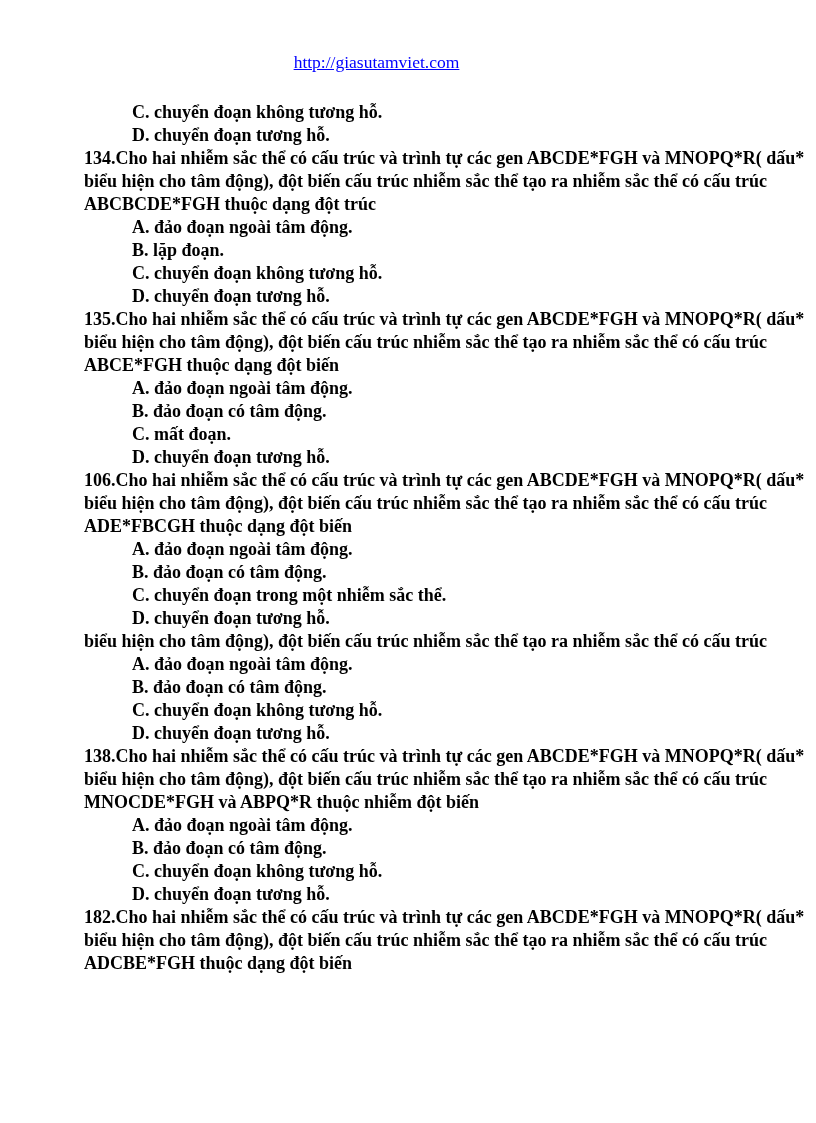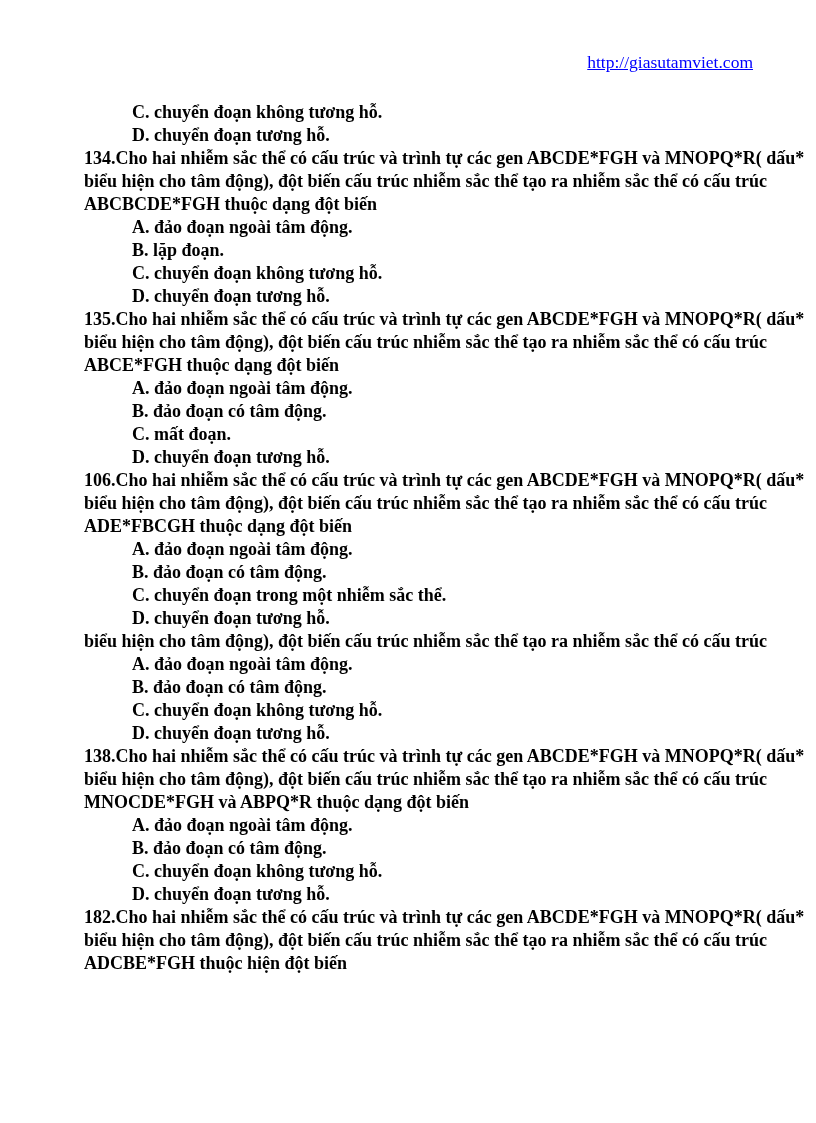--- a/index.html
+++ b/index.html
@@ -1,18 +1,18 @@
 <!DOCTYPE html>
 <html><head>
 <meta charset="utf-8">
 <style>
   html, body { margin: 0; padding: 0; background: #ffffff; }
   body { width: 816px; height: 1123px; position: relative; overflow: hidden;
          font-family: "Liberation Serif", "DejaVu Serif", serif; color: #000; }
-  .header { position: absolute; top: 52px; left: 0; width: 753px; text-align: right;
+  .header { position: absolute; top: 52px; left: 0; width: 753px; text-align: center;
             font-size: 17.5px; }
   .header a { color: #0000ff; text-decoration: underline; }
   .content { position: absolute; top: 101px; left: 84px; width: 710px;
              font-size: 18px; line-height: 23px; }
   .line { white-space: nowrap; font-weight: bold; }
   .opt { padding-left: 48px; }
 </style>
 </head>
 <body>
 
@@ -22,21 +22,21 @@
 
 <div class="content">
   <div>
     <div class="line opt">C. chuyển đoạn không tương hỗ.</div>
     <div class="line opt">D. chuyển đoạn tương hỗ.</div>
   </div>
 
   <div>
     <div class="line">134.Cho hai nhiễm sắc thể có cấu trúc và trình tự các gen ABCDE*FGH và MNOPQ*R( dấu*</div>
     <div class="line">biểu hiện cho tâm động), đột biến cấu trúc nhiễm sắc thể tạo ra nhiễm sắc thể có cấu trúc</div>
-    <div class="line">ABCBCDE*FGH thuộc dạng đột biến</div>
+    <div class="line">ABCBCDE*FGH thuộc dạng đột trúc</div>
     <div class="line opt">A. đảo đoạn ngoài tâm động.</div>
     <div class="line opt">B.  lặp đoạn.</div>
     <div class="line opt">C. chuyển đoạn không tương hỗ.</div>
     <div class="line opt">D. chuyển đoạn tương hỗ.</div>
   </div>
 
   <div>
     <div class="line">135.Cho hai nhiễm sắc thể có cấu trúc và trình tự các gen ABCDE*FGH và MNOPQ*R( dấu*</div>
     <div class="line">biểu hiện cho tâm động), đột biến cấu trúc nhiễm sắc thể tạo ra nhiễm sắc thể có cấu trúc</div>
     <div class="line">ABCE*FGH thuộc dạng đột biến</div>
@@ -60,25 +60,25 @@
     <div class="line">biểu hiện cho tâm động), đột biến cấu trúc nhiễm sắc thể tạo ra nhiễm sắc thể có cấu trúc</div>
     <div class="line opt">A. đảo đoạn ngoài tâm động.</div>
     <div class="line opt">B.  đảo đoạn có tâm động.</div>
     <div class="line opt">C. chuyển đoạn không tương hỗ.</div>
     <div class="line opt">D. chuyển đoạn tương hỗ.</div>
   </div>
 
   <div>
     <div class="line">138.Cho hai nhiễm sắc thể có cấu trúc và trình tự các gen ABCDE*FGH và MNOPQ*R( dấu*</div>
     <div class="line">biểu hiện cho tâm động), đột biến cấu trúc nhiễm sắc thể tạo ra nhiễm sắc thể có cấu trúc</div>
-    <div class="line">MNOCDE*FGH và ABPQ*R thuộc dạng đột biến</div>
+    <div class="line">MNOCDE*FGH và ABPQ*R thuộc nhiễm đột biến</div>
     <div class="line opt">A. đảo đoạn ngoài tâm động.</div>
     <div class="line opt">B.  đảo đoạn có tâm động.</div>
     <div class="line opt">C. chuyển đoạn không tương hỗ.</div>
     <div class="line opt">D. chuyển đoạn tương hỗ.</div>
   </div>
 
   <div>
     <div class="line">182.Cho hai nhiễm sắc thể có cấu trúc và trình tự các gen ABCDE*FGH và MNOPQ*R( dấu*</div>
     <div class="line">biểu hiện cho tâm động), đột biến cấu trúc nhiễm sắc thể tạo ra nhiễm sắc thể có cấu trúc</div>
-    <div class="line">ADCBE*FGH thuộc hiện đột biến</div>
+    <div class="line">ADCBE*FGH thuộc dạng đột biến</div>
   </div>
 </div>
 
 </body></html>

